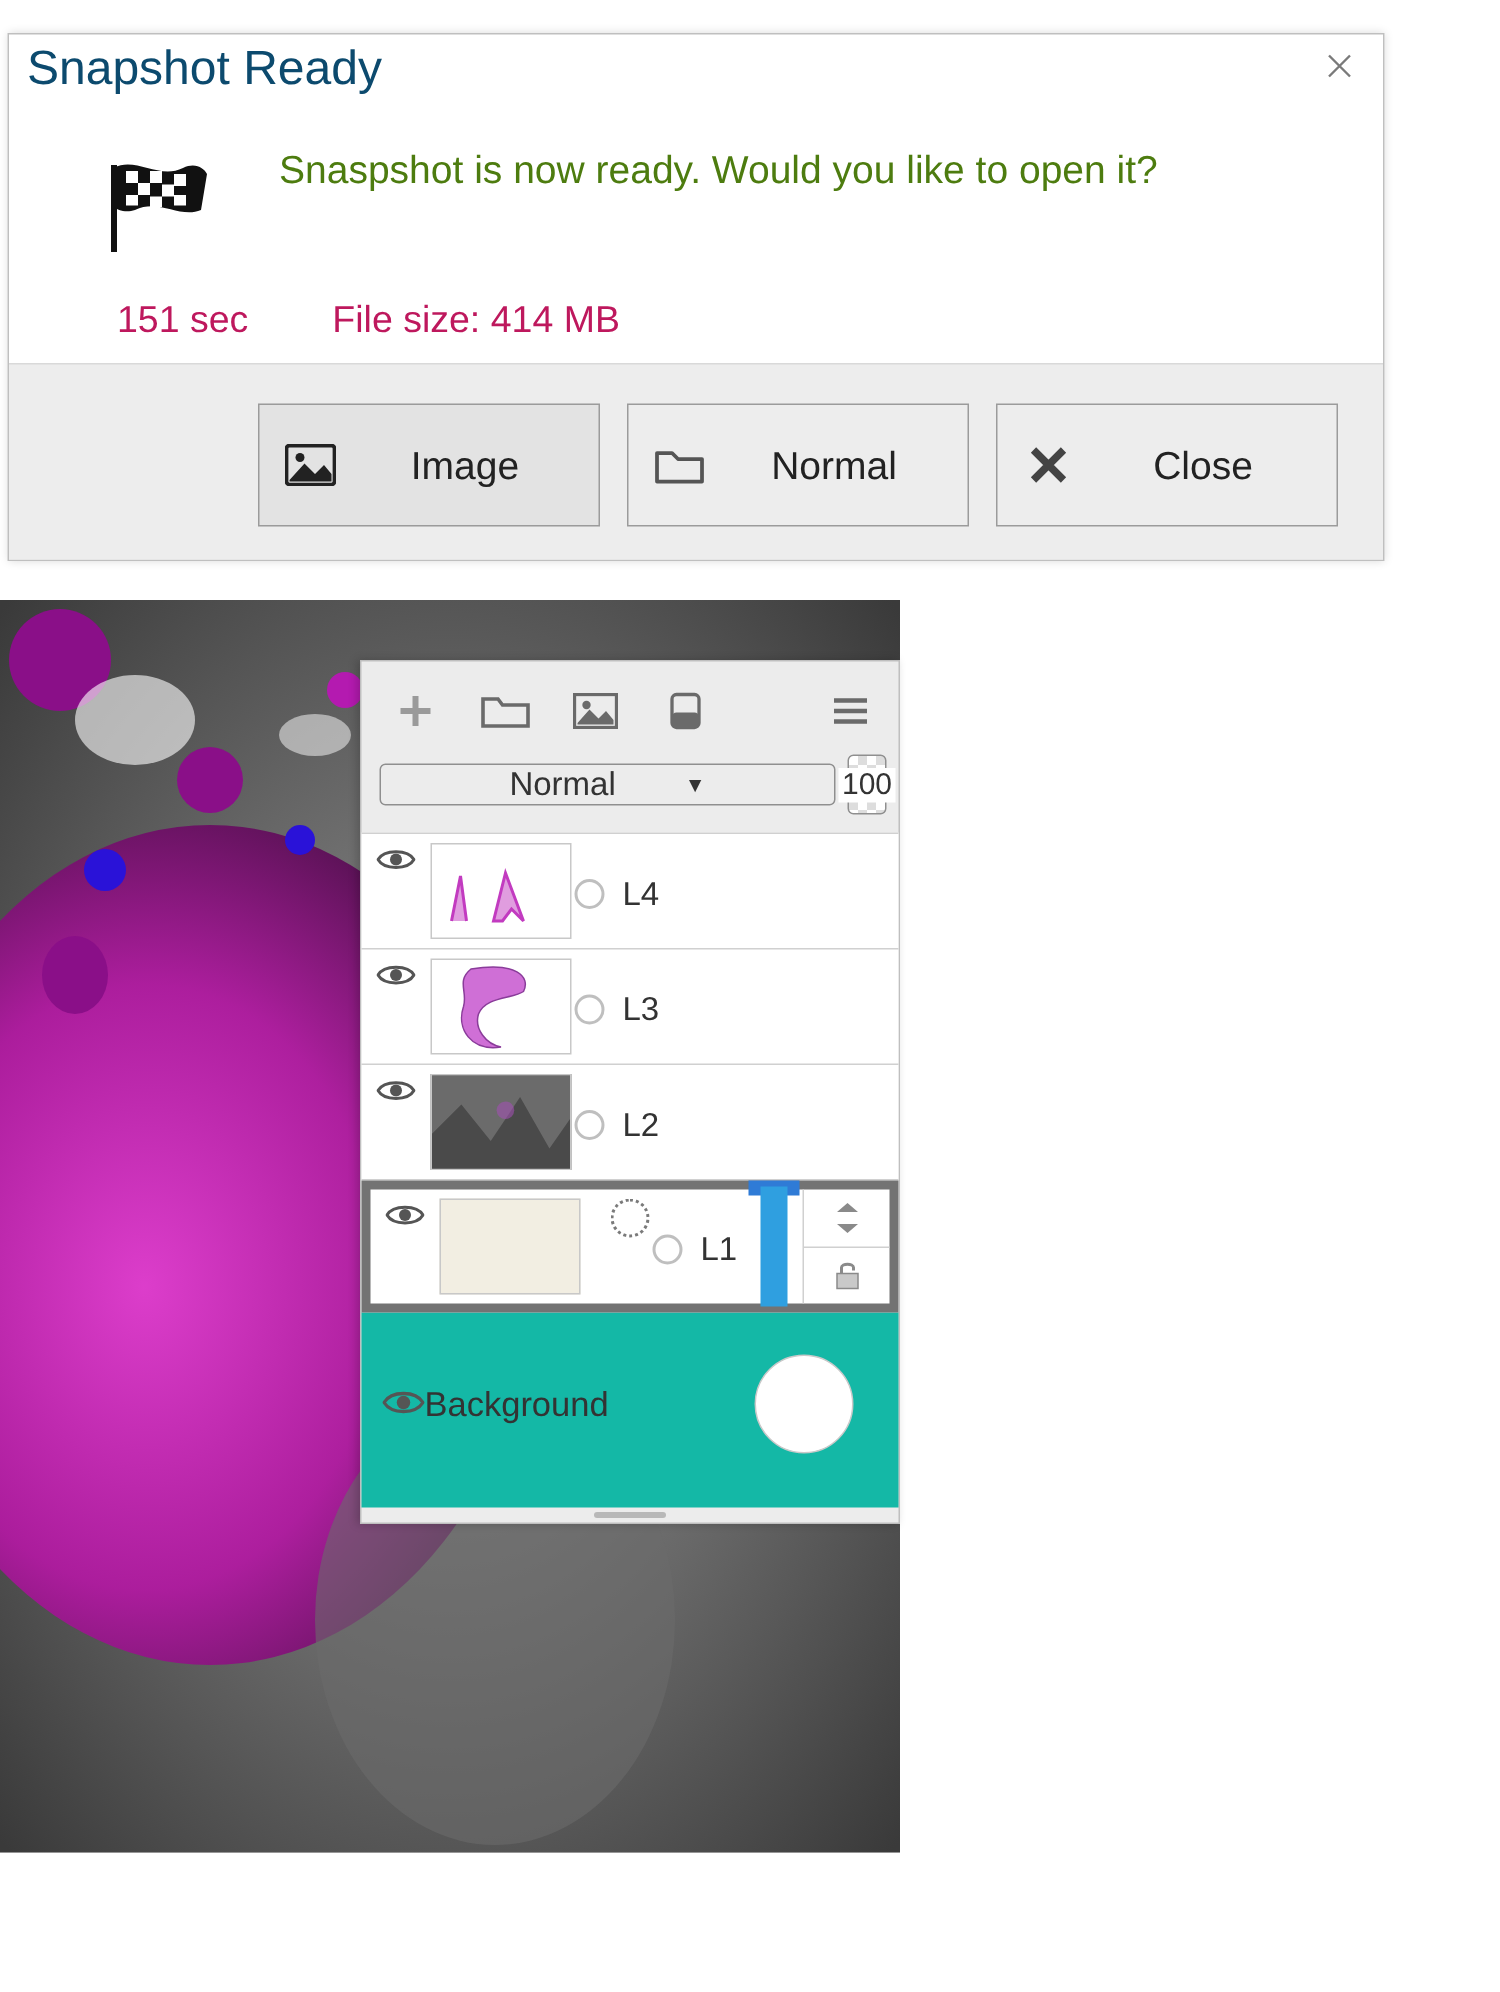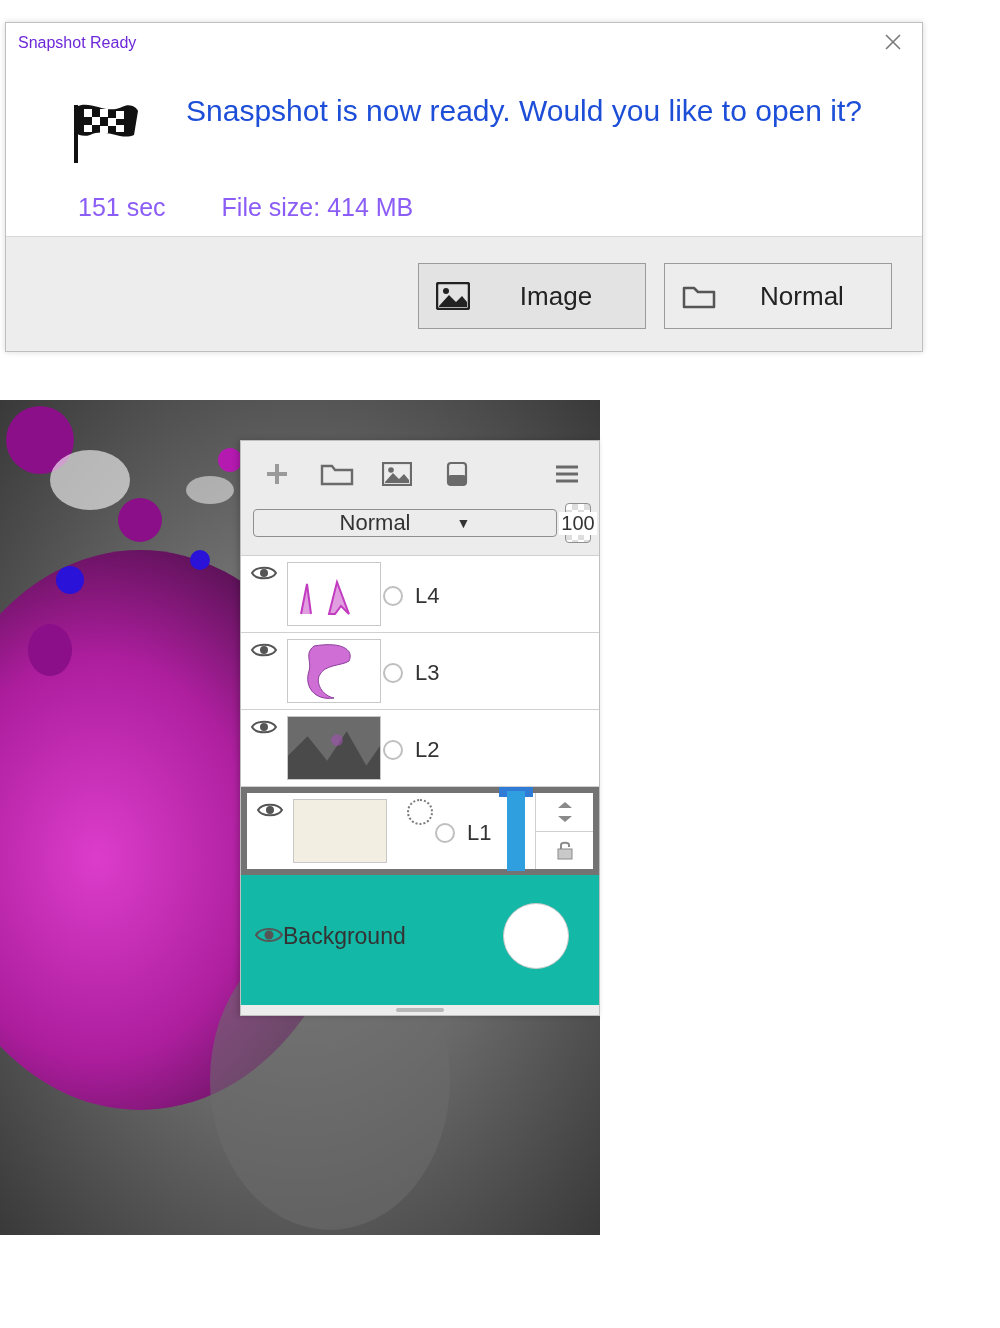--- a/index.html
+++ b/index.html
@@ -20,22 +20,22 @@
     width: 918px;
     border: 1px solid #bfbfbf;
     background: #fff;
     box-shadow: 0 0 6px rgba(0,0,0,0.15);
   }
   .dlg-title {
     display: flex;
     justify-content: space-between;
     align-items: center;
     padding: 4px 12px;
-    color: #6d28d9;
-    font-size: 16px;
+    color: #0c4a6e;
+    font-size: 32px;
     font-weight: 300;
   }
   .dlg-title .close-x {
     font-size: 24px;
     color: #7a7a7a;
     cursor: pointer;
     padding: 2px 8px;
   }
   .dlg-body {
     display: flex;
@@ -43,42 +43,42 @@
     gap: 42px;
     align-items: flex-start;
   }
   .flag {
     margin-top: 10px;
   }
   .dlg-text {
     flex: 1;
   }
   .dlg-message {
-    font-size: 30px;
-    color: #1d4ed8;
+    font-size: 26px;
+    color: #4d7c0f;
     line-height: 1.35;
   }
   .dlg-sub {
     display: flex;
     gap: 56px;
     padding: 0 30px 14px 72px;
-    color: #8b5cf6;
+    color: #be185d;
     font-size: 25px;
   }
   .dlg-footer {
     display: flex;
     justify-content: flex-end;
     gap: 18px;
     padding: 26px 30px 22px 30px;
     border-top: 1px solid #d9d9d9;
     background: #ededed;
   }
   .dlg-btn {
     width: 228px;
-    height: 66px;
+    height: 82px;
     display: flex;
     align-items: center;
     justify-content: flex-start;
     gap: 26px;
     padding-left: 14px;
     border: 1px solid #9b9b9b;
     background: #ededed;
     font-size: 26px;
     color: #222;
     cursor: pointer;
@@ -359,20 +359,28 @@
       </span>
       <span class="lbl">Image</span>
     </button>
     <button class="dlg-btn">
       <span class="ico">
         <svg width="34" height="28" viewBox="0 0 34 28">
             <path d="M2 6 L12 6 L16 10 L32 10 L32 25 L2 25 Z" fill="none" stroke="#555" stroke-width="2.5" stroke-linejoin="round"></path>
           </svg>
       </span>
       <span class="lbl">Normal</span>
+    </button>
+    <button class="dlg-btn">
+      <span class="ico">
+        <svg width="26" height="26" viewBox="0 0 26 26">
+            <path d="M3 3 L23 23 M23 3 L3 23" stroke="#444" stroke-width="5"></path>
+          </svg>
+      </span>
+      <span class="lbl">Close</span>
     </button>
   </div>
 </div>
 
 <div class="canvas-area">
   <svg class="canvas-paint" viewBox="0 0 600 835" preserveAspectRatio="xMidYMid slice">
     <defs>
       <radialGradient id="g1" cx="40%" cy="55%" r="60%">
         <stop offset="0%" stop-color="#e23bd0"></stop>
         <stop offset="60%" stop-color="#b01aa0"></stop>

